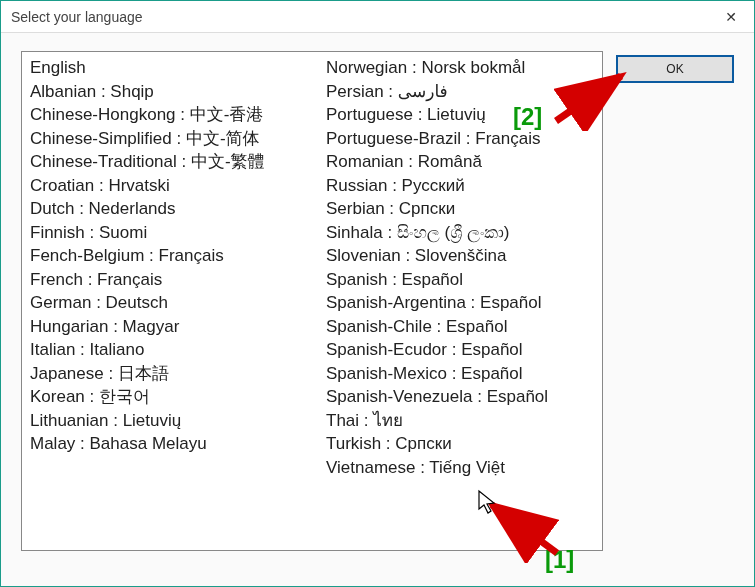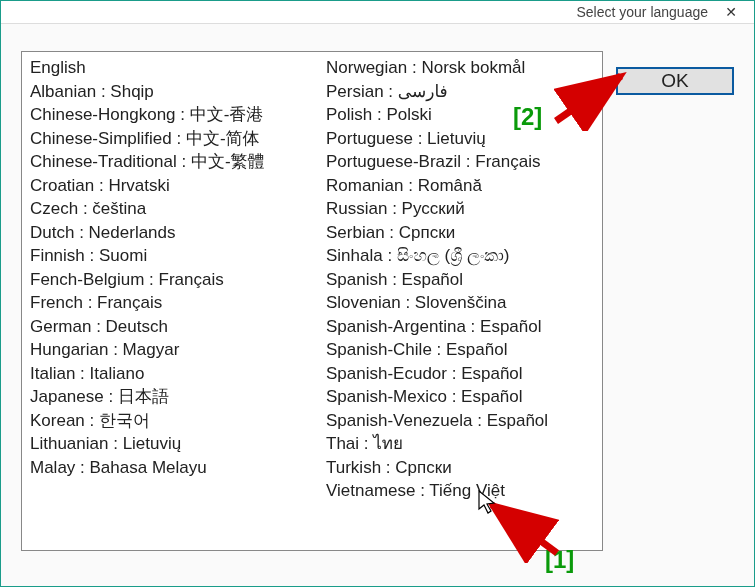--- a/index.html
+++ b/index.html
@@ -12,29 +12,28 @@
     overflow: hidden;
   }
   .window {
     width: 755px;
     height: 587px;
     background: #fafafa;
     border: 1px solid #1a9c8a;
     position: relative;
   }
   .titlebar {
-    height: 23px;
+    height: 32px;
     background: #ffffff;
     display: flex;
     align-items: center;
     padding-left: 10px;
     font-size: 14px;
     color: #444;
     border-bottom: 1px solid #ddd;
-    text-align: right;
   }
   .titlebar .title { flex: 1; }
   .titlebar .close {
     width: 46px;
     height: 32px;
     display: flex;
     align-items: center;
     justify-content: center;
     font-size: 14px;
     color: #333;
@@ -72,27 +71,26 @@
     padding-left: 2px;
   }
   .ok-button {
     position: absolute;
     left: 595px;
     top: 4px;
     width: 118px;
     height: 28px;
     background: #e1e1e1;
     border: 2px solid #0a5aa0;
-    font-size: 19px;
+    font-size: 12px;
     color: #222;
     cursor: pointer;
     display: flex;
     align-items: center;
     justify-content: center;
-    margin-top: 12px;
   }
   
   .anno { position: absolute; pointer-events: none; }
   .anno-label {
     font-weight: 700;
     font-size: 24px;
     color: #0a9a0a;
   }
   .cursor {
     position: absolute;
@@ -117,45 +115,43 @@
 
     <div class="listbox">
       <div class="columns">
         <div class="col" id="col1">
             <div class="lang-item">English</div>
             <div class="lang-item">Albanian : Shqip</div>
             <div class="lang-item">Chinese-Hongkong : 中文-香港</div>
             <div class="lang-item">Chinese-Simplified : 中文-简体</div>
             <div class="lang-item">Chinese-Traditional : 中文-繁體</div>
             <div class="lang-item">Croatian : Hrvatski</div>
-            <div class="lang-item">Czech : čeština</div>
             <div class="lang-item">Dutch : Nederlands</div>
             <div class="lang-item">Finnish : Suomi</div>
             <div class="lang-item">Fench-Belgium : Français</div>
             <div class="lang-item">French : Français</div>
             <div class="lang-item">German : Deutsch</div>
             <div class="lang-item">Hungarian : Magyar</div>
             <div class="lang-item">Italian : Italiano</div>
             <div class="lang-item">Japanese : 日本語</div>
             <div class="lang-item">Korean : 한국어</div>
             <div class="lang-item">Lithuanian : Lietuvių</div>
             <div class="lang-item">Malay : Bahasa Melayu</div>
           </div>
         <div class="col" id="col2">
             <div class="lang-item">Norwegian : Norsk bokmål</div>
             <div class="lang-item">Persian : فارسی</div>
-            <div class="lang-item">Polish : Polski</div>
             <div class="lang-item">Portuguese : Lietuvių</div>
             <div class="lang-item">Portuguese-Brazil : Français</div>
             <div class="lang-item">Romanian : Română</div>
             <div class="lang-item">Russian : Русский</div>
             <div class="lang-item">Serbian : Српски</div>
             <div class="lang-item">Sinhala : සිංහල (ශ්‍රී ලංකා)</div>
+            <div class="lang-item">Slovenian : Slovenščina</div>
             <div class="lang-item">Spanish : Español</div>
-            <div class="lang-item">Slovenian : Slovenščina</div>
             <div class="lang-item">Spanish-Argentina : Español</div>
             <div class="lang-item">Spanish-Chile : Español</div>
             <div class="lang-item">Spanish-Ecudor : Español</div>
             <div class="lang-item">Spanish-Mexico : Español</div>
             <div class="lang-item">Spanish-Venezuela : Español</div>
             <div class="lang-item">Thai : ไทย</div>
             <div class="lang-item">Turkish : Српски</div>
             <div class="lang-item">Vietnamese : Tiếng Việt</div>
           </div>
       </div>

